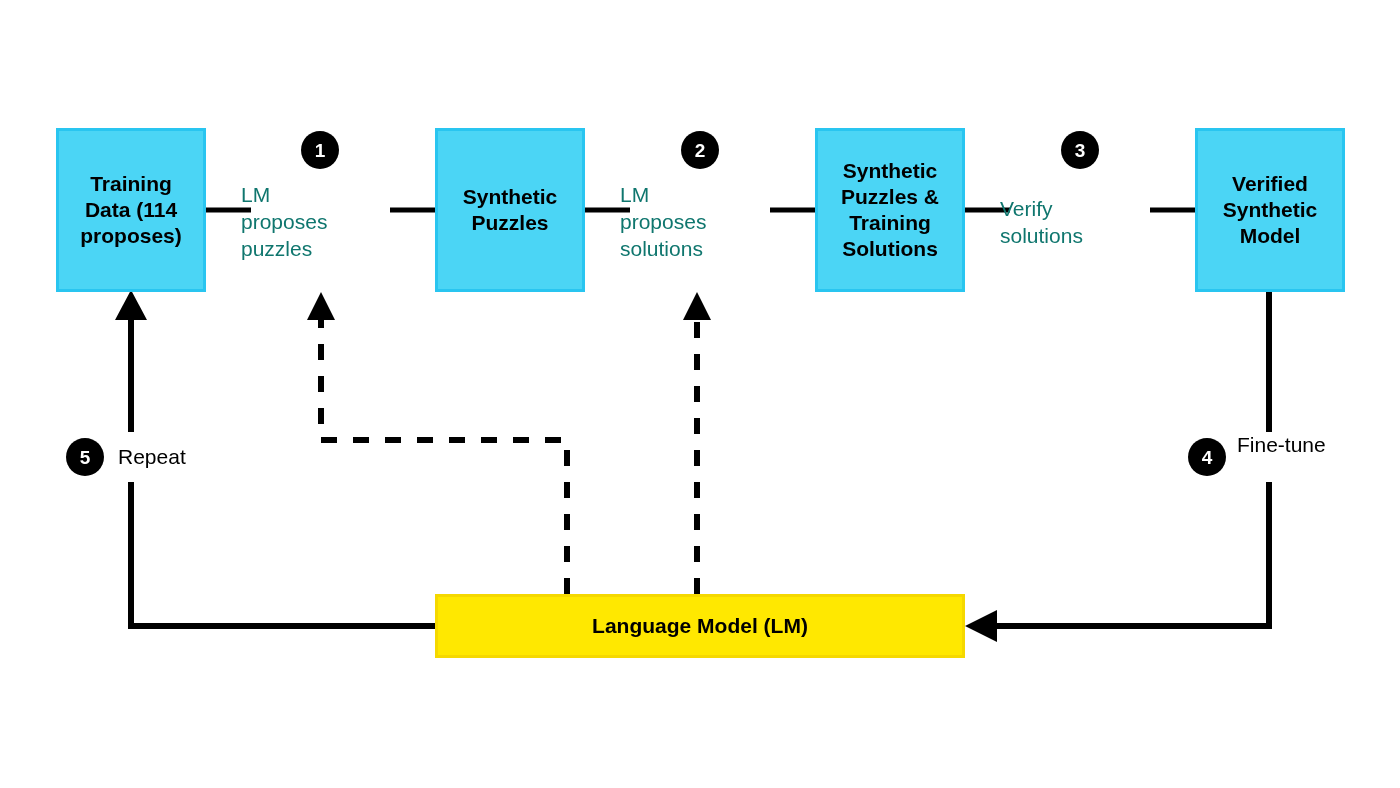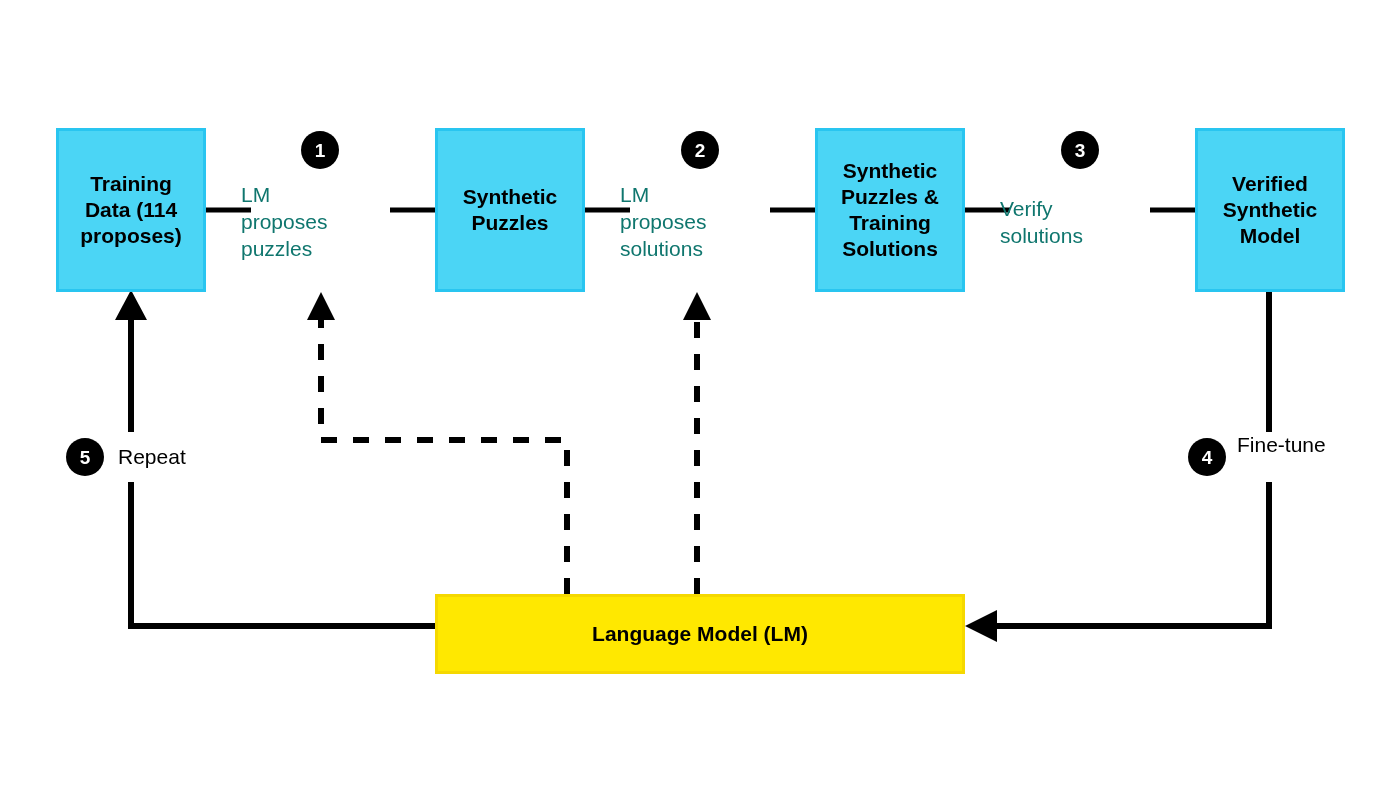--- a/index.html
+++ b/index.html
@@ -131,21 +131,21 @@
   </div>
 
   <div class="node cyan" style="left:1195px; top:128px; width:150px; height:164px;">
     <span>
       <span>Verified</span><br>
       <span>Synthetic</span><br>
       <span>Model</span>
     </span>
   </div>
 
-  <div class="node yellow" style="left:435px; top:594px; width:530px; height:80px;">
+  <div class="node yellow" style="left:435px; top:594px; width:530px; height:64px;">
     <span>Language Model (LM)</span>
   </div>
 
   <div class="badge" style="left:301px; top:131px;">
     <span>1</span>
   </div>
   <div class="steplabel" style="left:241px; top:182px; width:160px;">
     <span>LM</span><br>
     <span>proposes</span><br>
     <span>puzzles</span>

